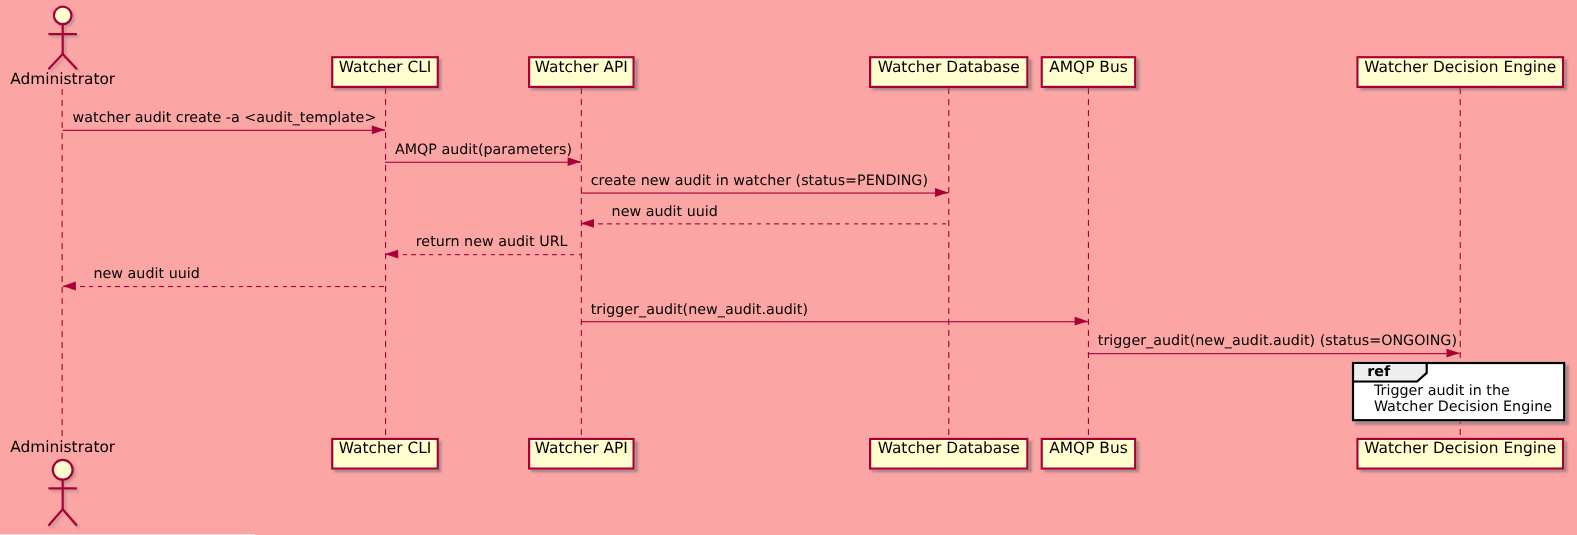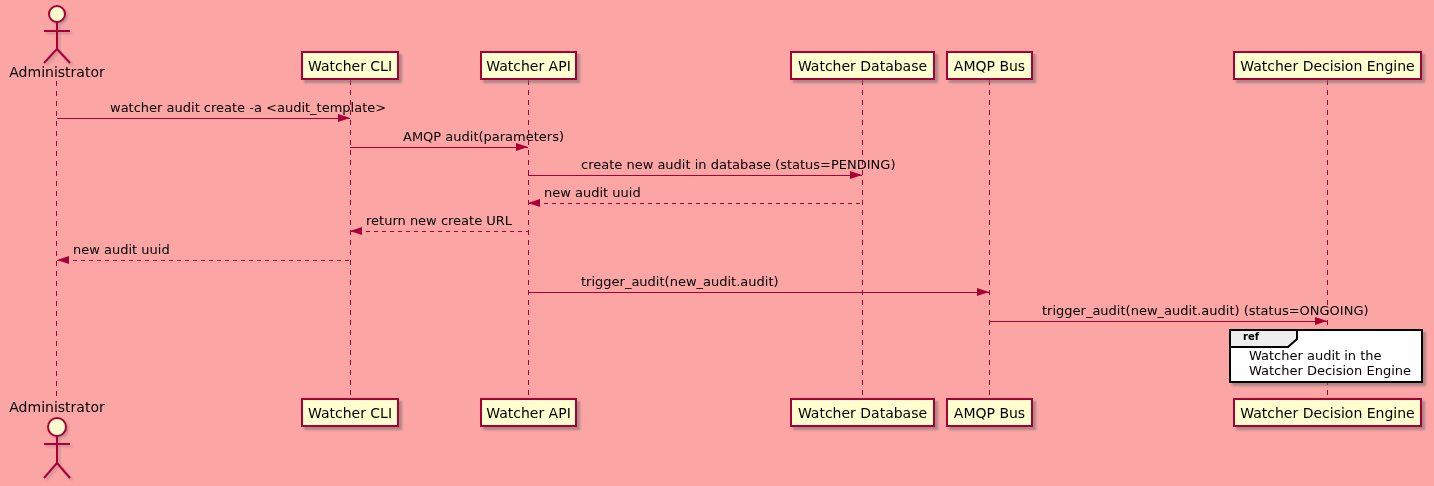--- a/index.html
+++ b/index.html
@@ -13,55 +13,55 @@
   }
   
   .lifeline{
     position:absolute;width:1px;z-index:1;
     background:repeating-linear-gradient(180deg,#A80036 0 5px,transparent 5px 10px);
   }
   
   .pbox{
     position:absolute;height:29px;z-index:3;
     background:#FEFECE;border:2px solid #A80036;box-sizing:border-box;
-    display:flex;align-items:center;justify-content:center;
+    display:flex;align-items:flex-start;justify-content:center;
     font-size:14px;white-space:nowrap;
     box-shadow:3px 3px 2px rgba(110,110,110,0.55);
   }
   
   .actor-label{
     position:absolute;z-index:3;font-size:14px;white-space:nowrap;
     transform:translateX(-50%);
   }
   .actor-svg{position:absolute;z-index:3;filter:drop-shadow(2.5px 2.5px 1px rgba(120,120,120,0.45));}
   
   .msg{position:absolute;height:0;z-index:2;}
   .mline{position:absolute;top:0;left:0;right:0;height:0;}
   .mline.solid{border-top:1px solid #A80036;}
   .mline.dashed{
     height:1px;
     background:repeating-linear-gradient(90deg,#A80036 0 4px,transparent 4px 8px);
   }
   .mlabel{
     position:absolute;bottom:3px;font-size:13px;white-space:nowrap;line-height:14px;
   }
-  .msg.right .mlabel{left:9px;margin-left:44px;}
-  .msg.left  .mlabel{left:16px;}
+  .msg.right .mlabel{left:9px;}
+  .msg.left  .mlabel{left:28px;}
   .ah{position:absolute;width:0;height:0;top:-4.5px;}
   .ah.right{right:0;border-left:12px solid #A80036;border-top:4.5px solid transparent;border-bottom:4.5px solid transparent;}
   .ah.left{left:0;border-right:12px solid #A80036;border-top:4.5px solid transparent;border-bottom:4.5px solid transparent;}
   
   .ref{
     position:absolute;left:1229px;top:329px;width:194px;height:54px;z-index:4;
     background:#ffffff;border:2px solid #000;box-sizing:border-box;
     box-shadow:3px 3px 2px rgba(110,110,110,0.55);
   }
   .ref-tab{position:absolute;left:-2px;top:-2px;}
   .ref-keyword{
-    position:absolute;left:12px;top:0px;font-size:10px;font-weight:bold;z-index:5;
+    position:absolute;left:12px;top:0px;font-size:13px;font-weight:bold;z-index:5;
   }
   .ref-body{position:absolute;left:18px;top:17px;font-size:13px;line-height:15px;white-space:nowrap;}
 </style>
 </head>
 <body>
 
 <div id="stage">
 
   <div class="lifeline" style="left:56px;top:81px;height:318px"></div>
   <div class="lifeline" style="left:350px;top:80px;height:318px"></div>
@@ -126,33 +126,33 @@
     <div class="ah right"></div>
   </div>
 
   <div class="msg right" style="left:350px;top:147px;width:178px">
     <span class="mlabel">AMQP audit(parameters)</span>
     <div class="mline solid"></div>
     <div class="ah right"></div>
   </div>
 
   <div class="msg right" style="left:528px;top:175px;width:334px">
-    <span class="mlabel">create new audit in database (status=PENDING)</span>
+    <span class="mlabel">create new audit in watcher (status=PENDING)</span>
     <div class="mline solid"></div>
     <div class="ah right"></div>
   </div>
 
   <div class="msg left" style="left:528px;top:203px;width:334px">
     <span class="mlabel">new audit uuid</span>
     <div class="mline dashed"></div>
     <div class="ah left"></div>
   </div>
 
   <div class="msg left" style="left:350px;top:231px;width:178px">
-    <span class="mlabel">return new create URL</span>
+    <span class="mlabel">return new audit URL</span>
     <div class="mline dashed"></div>
     <div class="ah left"></div>
   </div>
 
   <div class="msg left" style="left:57px;top:260px;width:293px">
     <span class="mlabel">new audit uuid</span>
     <div class="mline dashed"></div>
     <div class="ah left"></div>
   </div>
 
@@ -167,18 +167,18 @@
     <div class="mline solid"></div>
     <div class="ah right"></div>
   </div>
 
   <div class="ref">
     <svg class="ref-tab" width="70" height="19" viewBox="0 0 70 19">
       <polygon points="1,1 68,1 68,10 59,18 1,18" fill="#EEEEEE" stroke="#000000" stroke-width="2"></polygon>
     </svg>
     <span class="ref-keyword">ref</span>
     <div class="ref-body">
-      <div>Watcher audit in the</div>
+      <div>Trigger audit in the</div>
       <div>Watcher Decision Engine</div>
     </div>
   </div>
 
 </div>
 
 </body></html>

